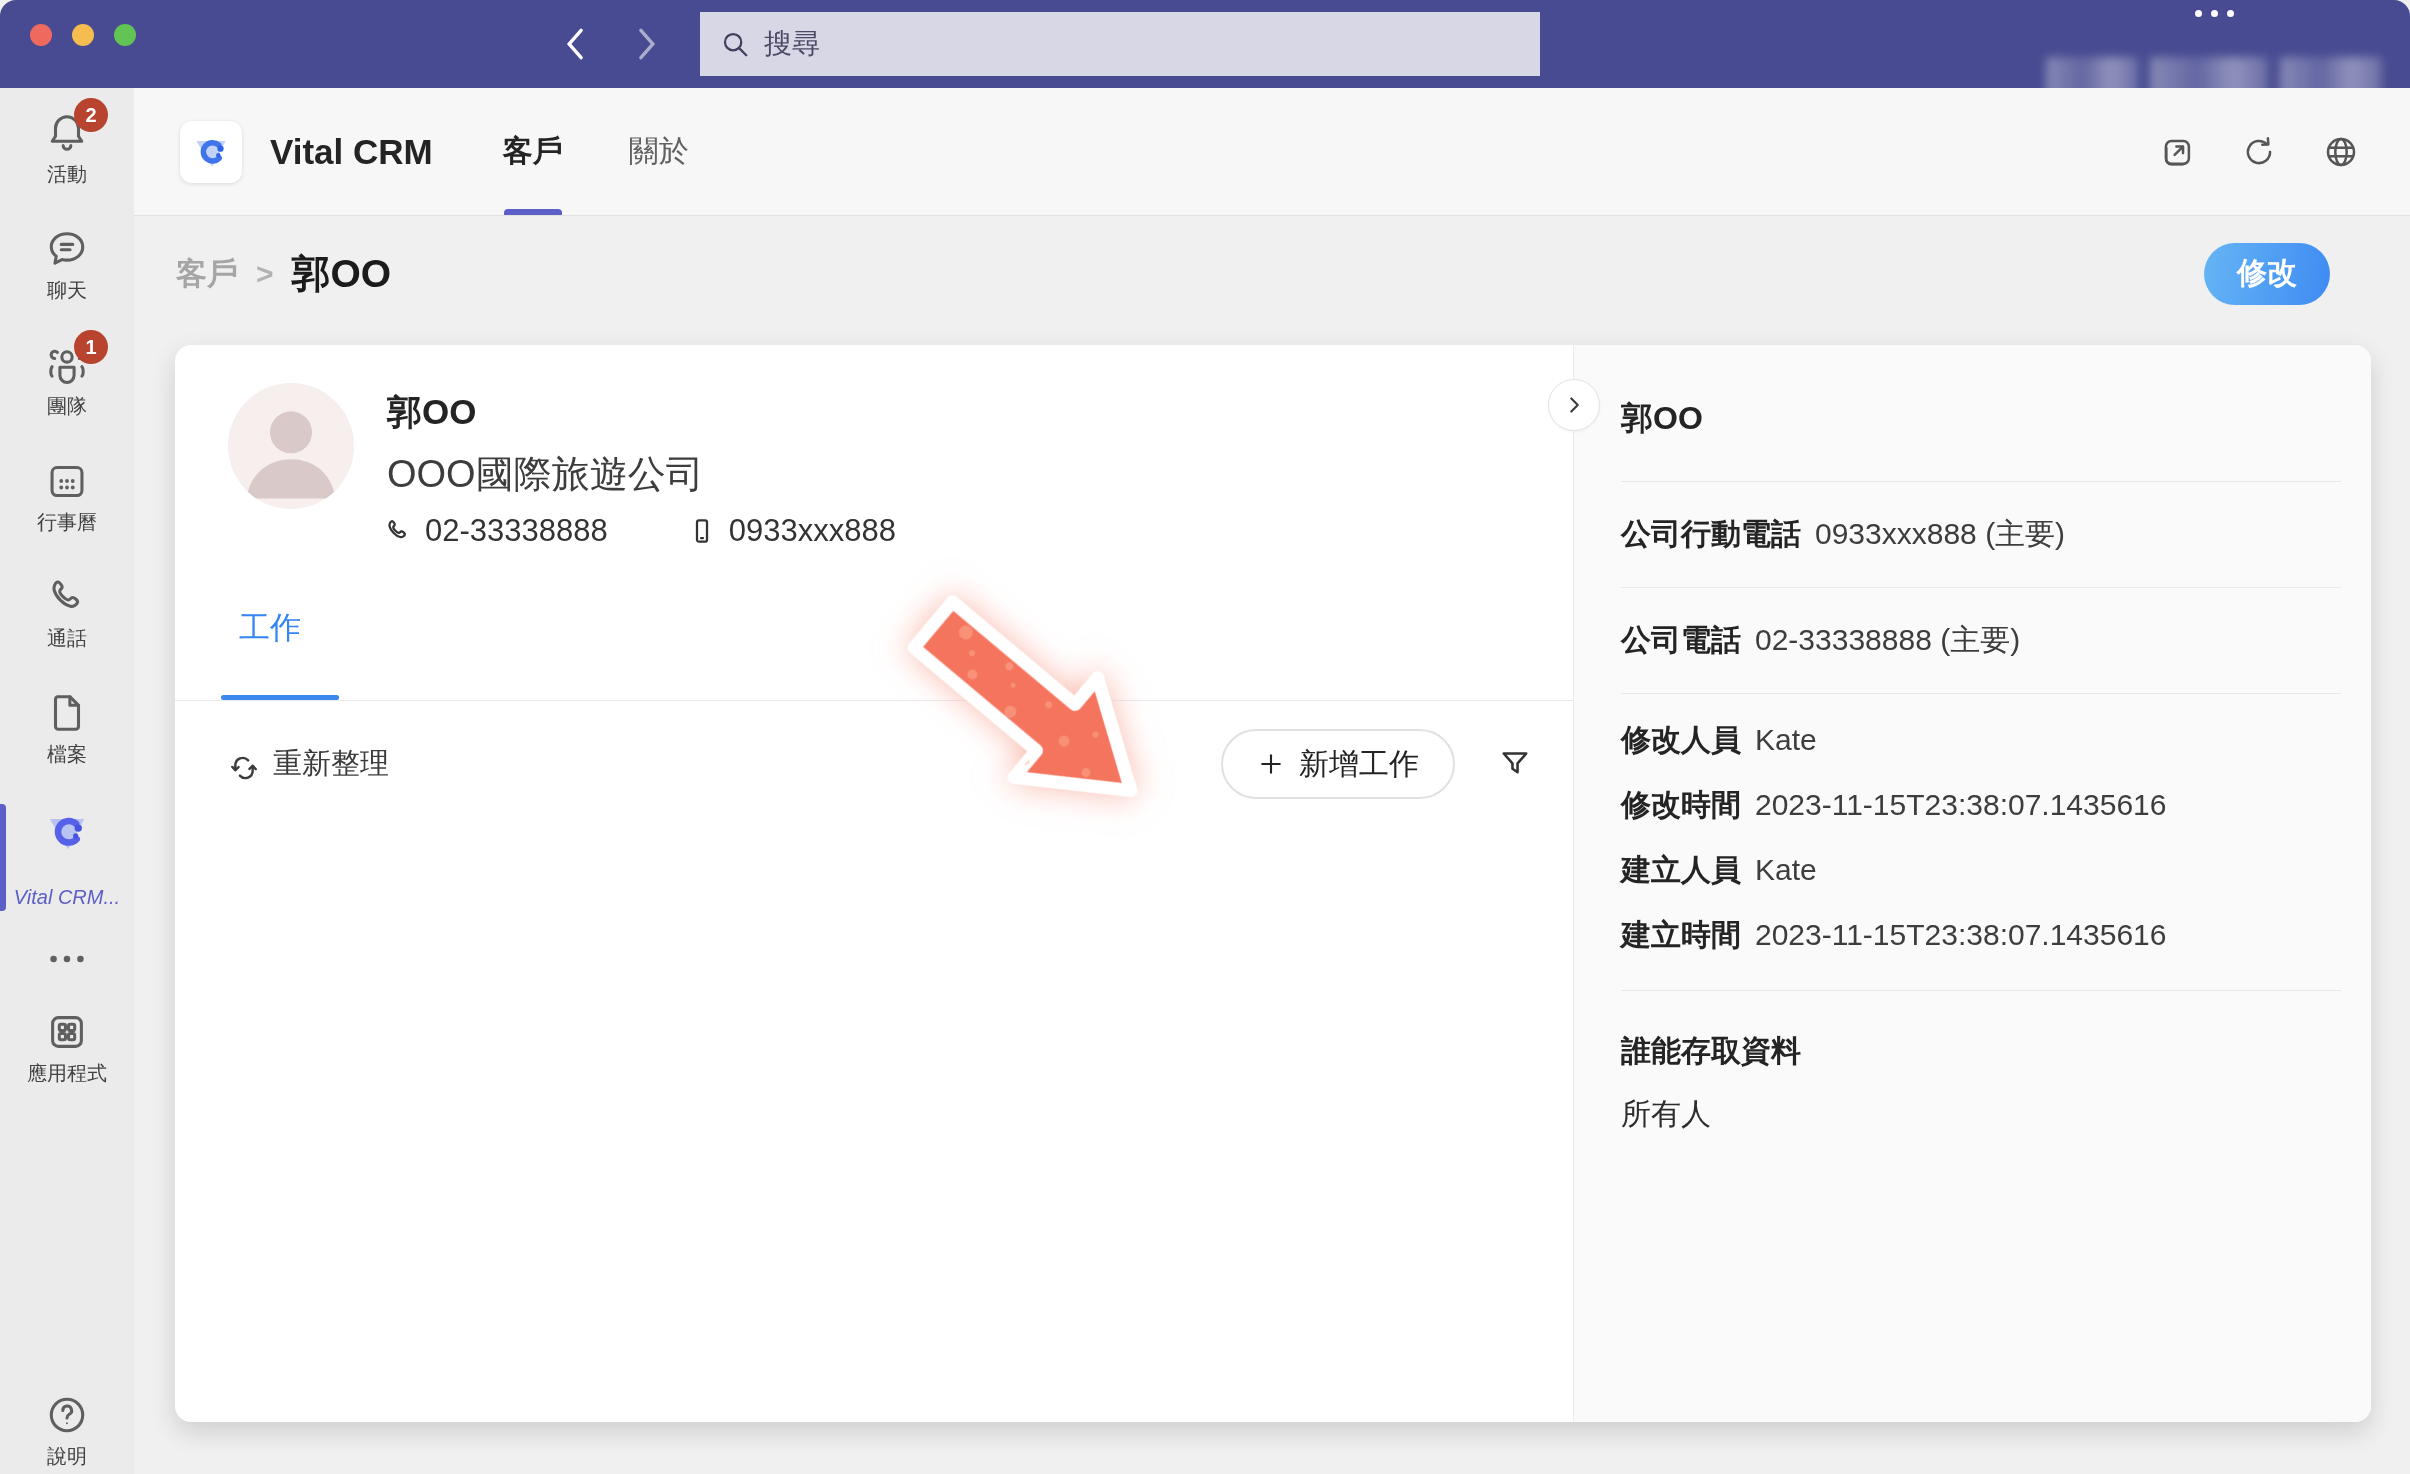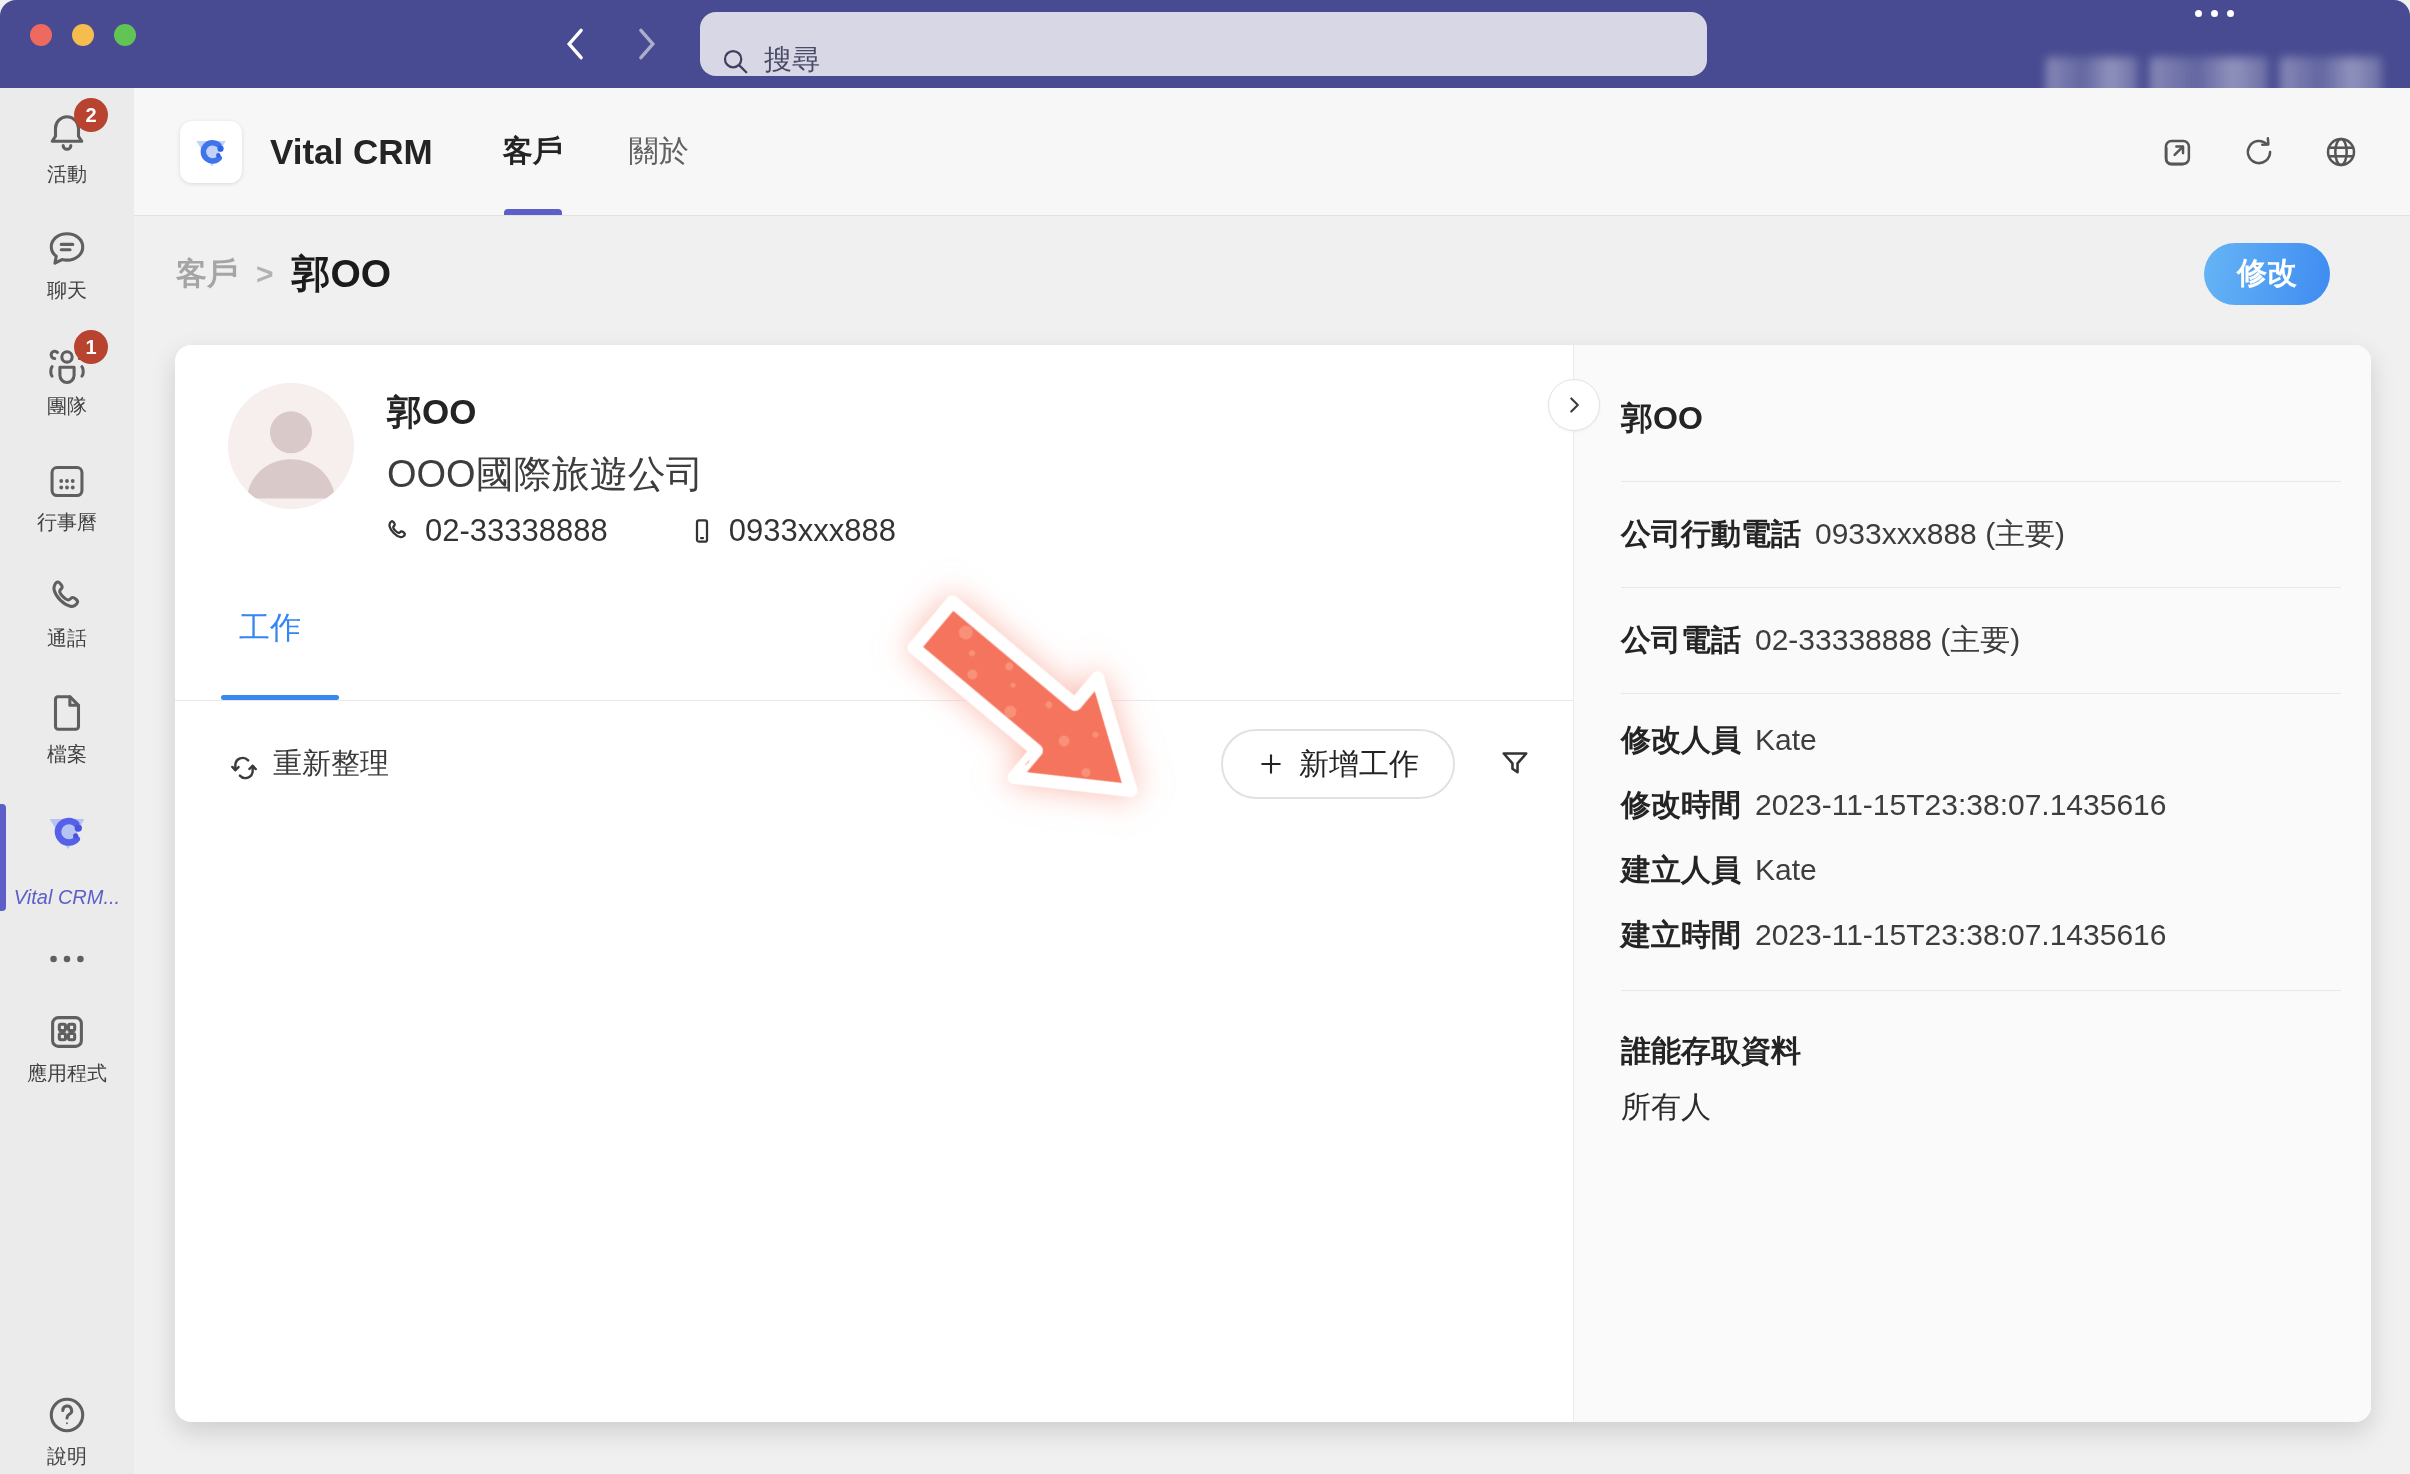--- a/index.html
+++ b/index.html
@@ -19,23 +19,23 @@
     background: #484b91;
     border-radius: 16px 16px 0 0;
   }
   .traffic { position: absolute; top: 24px; left: 30px; display: flex; gap: 20px; }
   .traffic span { width: 22px; height: 22px; border-radius: 50%; display: block; }
   .tl-close { background:#ee6a5f; } .tl-min { background:#f5bd4f; } .tl-zoom { background:#61c454; }
   .nav-arrows { position: absolute; left: 556px; top: 22px; display: flex; gap: 30px; align-items: center; }
   .nav-btn { width: 40px; height: 44px; display:flex; align-items:center; justify-content:center; color:#ffffff; cursor: pointer; }
   .nav-btn.fwd { color: rgba(255,255,255,.55); }
   .searchbox {
-    position: absolute; left: 700px; top: 12px; width: 1007px; height: 64px;
-    background: #d7d7e6; border-radius: 16px;
-    display: flex; align-items: flex-end; padding: 0 20px; gap: 14px;
+    position: absolute; left: 700px; top: 12px; width: 840px; height: 64px;
+    background: #d7d7e6; border-radius: 0;
+    display: flex; align-items: center; padding: 0 20px; gap: 14px;
     color: #40405c;
   }
   .searchbox input {
     border: none; outline: none; background: transparent; flex: 1;
     font-size: 28px; color: #40405c; font-family: inherit;
   }
   .searchbox input::placeholder { color: #4a4a66; opacity: 1; }
   .tb-right { position: absolute; right: 28px; top: 0; height: 88px; display: flex; align-items: center; gap: 30px; flex-direction: column; }
   .more-dots { display: flex; gap: 9px; padding: 10px; }
   .more-dots i { width: 7px; height: 7px; background: #fff; border-radius: 50%; display:block; }
@@ -189,21 +189,21 @@
     padding: 32px 0; border-bottom: 1px solid #e8e8e8;
     font-size: 30px; color: #3d3d3d;
   }
   .detail-row b { color: #242424; margin-right: 14px; }
   .meta-block { padding: 26px 0 34px 0; border-bottom: 1px solid #e8e8e8; }
   .meta-line { font-size: 30px; color: #3d3d3d; margin-top: 24px; }
   .meta-line:first-child { margin-top: 0; }
   .meta-line b { color: #242424; margin-right: 14px; }
   .access-block { padding-top: 40px; }
   .access-label { font-size: 30px; font-weight: bold; color: #242424; }
-  .access-value { font-size: 30px; color: #2c2c2c; margin-top: 15px; }
+  .access-value { font-size: 30px; color: #2c2c2c; margin-top: 22px; }
 </style>
 </head>
 <body>
 
 <div class="titlebar">
   <div class="traffic">
     <span class="tl-close"></span>
     <span class="tl-min"></span>
     <span class="tl-zoom"></span>
   </div>

